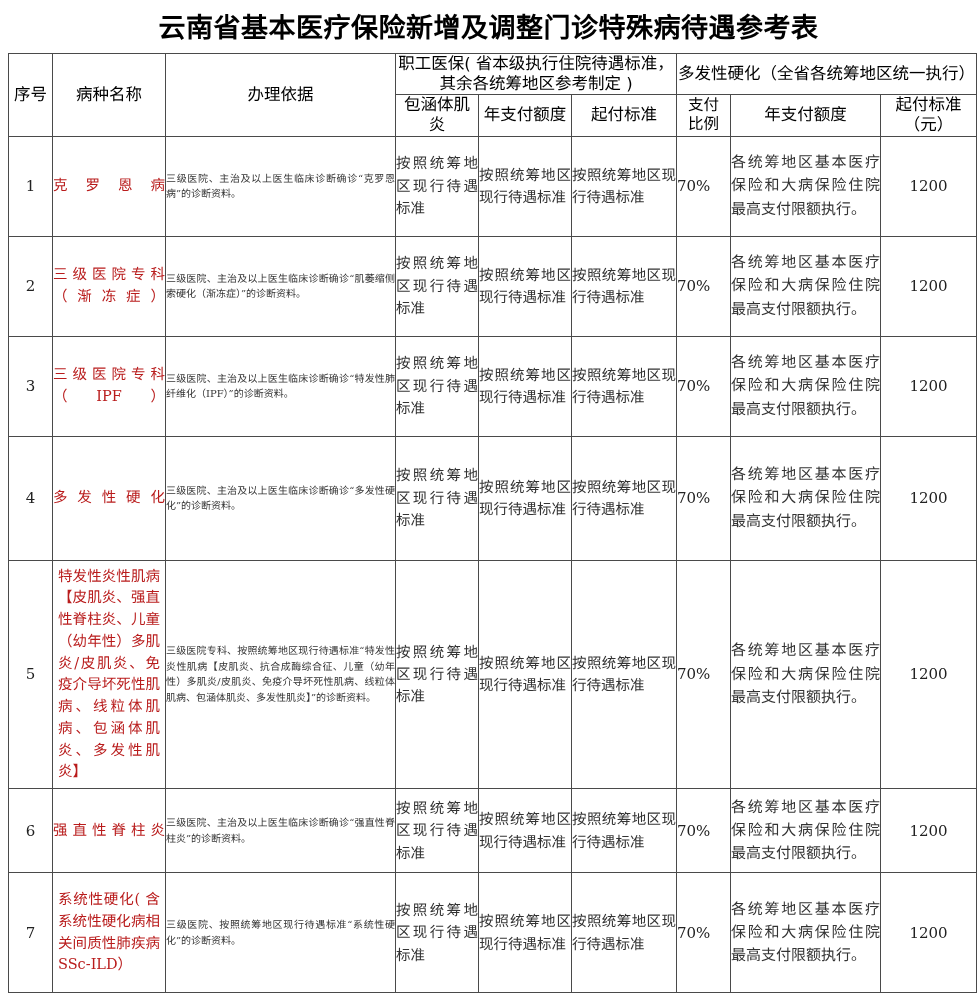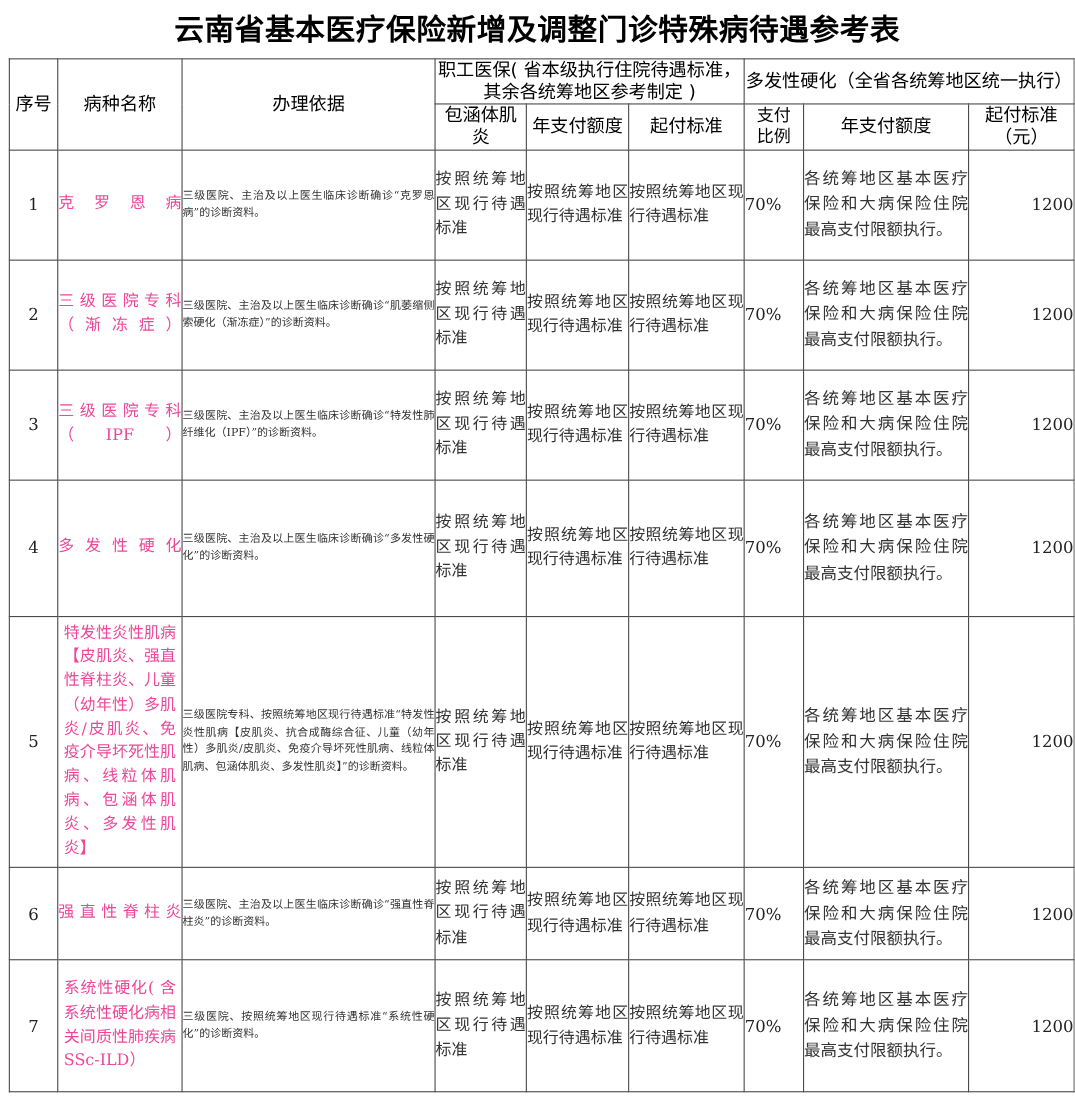--- a/index.html
+++ b/index.html
@@ -79,21 +79,21 @@
     font-size: 15px;
     font-family: "DejaVu Serif", "Liberation Serif", serif;
     color: #222;
     padding: 2px;
   }
   .c-name {
     font-size: 14.5px;
     line-height: 1.5;
     text-align: justify;
     text-align-last: justify;
-    color: #ec4899;
+    color: #b91c1c;
     padding: 6px 6px;
     font-family: "DejaVu Serif", "Liberation Serif", serif;
   }
   .c-basis {
     font-size: 10px;
     line-height: 1.55;
     text-align: justify;
     text-align-last: left;
     color: #333;
     padding: 6px 4px 6px 5px;
@@ -108,21 +108,21 @@
     padding: 6px 3px;
     font-family: "DejaVu Serif", "Liberation Serif", serif;
   }
   .c-pct {
     font-size: 15px;
     color: #222;
     font-family: "DejaVu Serif", "Liberation Serif", serif;
     padding: 2px;
   }
   .c-money {
-    text-align: right;
+    text-align: center;
     font-size: 15px;
     color: #222;
     font-family: "DejaVu Serif", "Liberation Serif", serif;
     padding: 2px;
   }
   .c-quota {
     font-size: 15px;
     line-height: 1.55;
     text-align: justify;
     text-align-last: left;

